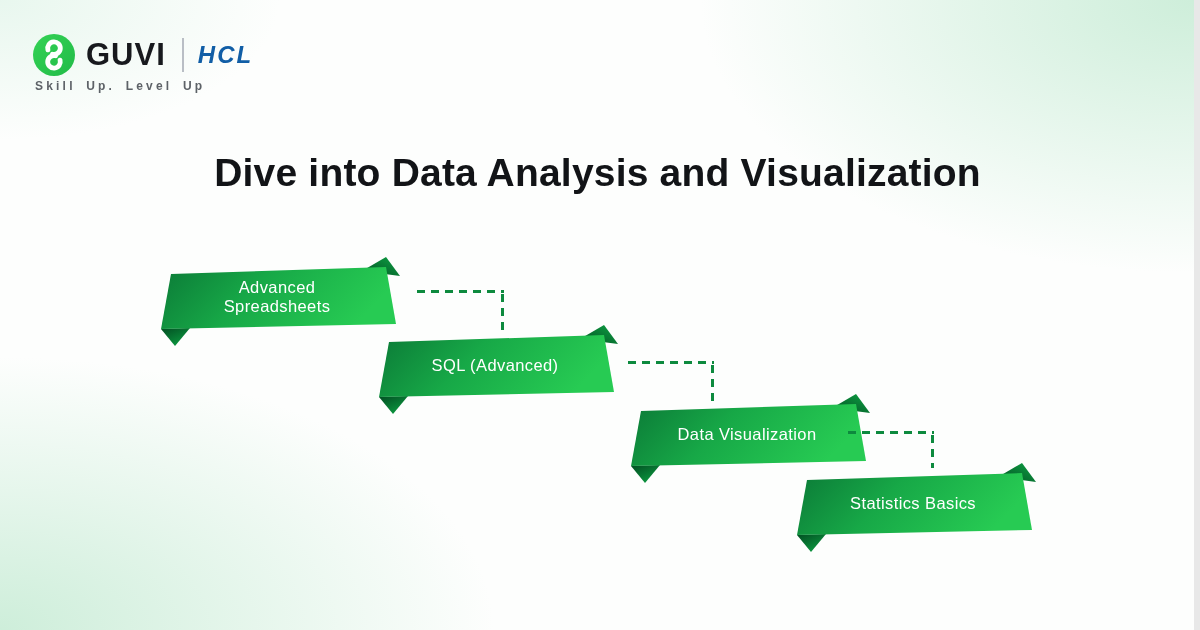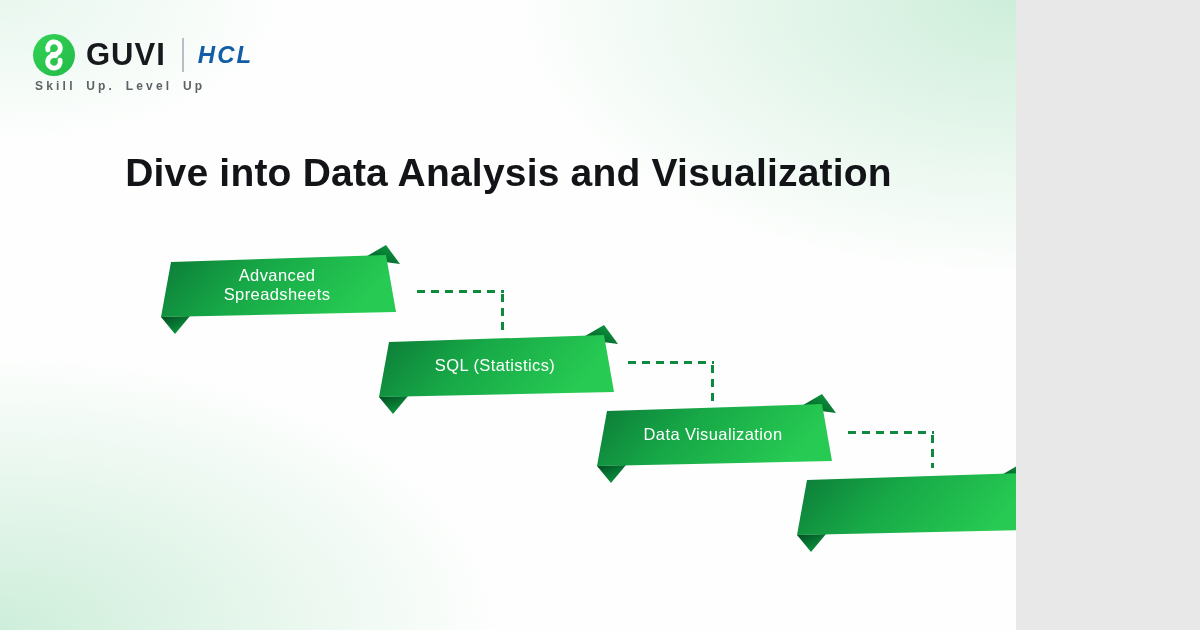--- a/index.html
+++ b/index.html
@@ -1,19 +1,19 @@
 <!DOCTYPE html>
 <html><head>
 <meta charset="utf-8">
 <style>
   * { margin: 0; padding: 0; box-sizing: border-box; }
   body { font-family: "Liberation Sans", sans-serif; background: #e8e8e8; }
   .canvas {
     position: relative;
-    width: 1016px; height: 630px;
+    width: 1194px; height: 630px;
     overflow: hidden;
     background: #fdfefd;
     background-image:
       radial-gradient(ellipse 760px 420px at 100% 0%, rgba(203,237,216,0.95), rgba(203,237,216,0) 65%),
       radial-gradient(ellipse 760px 420px at 0% 100%, rgba(203,237,216,0.95), rgba(203,237,216,0) 65%),
       radial-gradient(ellipse 400px 200px at 0% 0%, rgba(215,241,226,0.55), rgba(215,241,226,0) 70%);
   }
 
   
   .logo-row {
@@ -50,23 +50,23 @@
   .ribbon { position: absolute; width: 255px; height: 95px; }
   .ribbon-svg { position: absolute; inset: 0; width: 100%; height: 100%; }
   .ribbon-label {
     position: absolute; left: 18px; top: 16px; width: 218px; height: 58px;
     display: flex; align-items: center; justify-content: center;
     text-align: center;
     color: #ffffff; font-size: 16.5px; font-weight: 500;
     letter-spacing: 0.4px; line-height: 1.15;
   }
   .ribbon-label span { display: inline-block; max-width: 170px; }
-  .ribbon-1 { left: 150px; top: 240px; }
+  .ribbon-1 { left: 150px; top: 252px; }
   .ribbon-2 { left: 368px; top: 320px; }
-  .ribbon-3 { left: 586px; top: 389px; }
+  .ribbon-3 { left: 620px; top: 389px; }
   .ribbon-4 { left: 786px; top: 458px; }
 
   
   .conn-h, .conn-v { position: absolute; }
   .conn-h {
     height: 3px;
     background-image: repeating-linear-gradient(90deg, #0d8a3e 0 8px, transparent 8px 14px);
   }
   .conn-v {
     width: 3px;
@@ -148,21 +148,21 @@
         <linearGradient id="foldl2" x1="0" y1="0" x2="0.7" y2="1">
           <stop offset="0" stop-color="#024d22"></stop>
             <stop offset="1" stop-color="#0c9a40"></stop>
         </linearGradient>
       </defs>
       <polygon points="212,19 236,5 250,24" fill="url(#foldr2)"></polygon>
       <polygon points="11,77 40,76 25,94" fill="url(#foldl2)"></polygon>
       <polygon points="21,22 236,15 246,72 11,77" fill="url(#band2)"></polygon>
     </svg>
     <div class="ribbon-label">
-        <span>SQL (Statistics)</span>
+        <span>SQL (Advanced)</span>
       </div>
   </div>
 
   <div class="conn-h conn-2h"></div>
   <div class="conn-v conn-2v"></div>
 
   <div class="ribbon ribbon-3">
     <svg class="ribbon-svg" viewBox="0 0 255 95" aria-hidden="true">
       <defs>
         <linearGradient id="band3" x1="0" y1="0" x2="1" y2="0.25">
@@ -205,15 +205,18 @@
         </linearGradient>
         <linearGradient id="foldl4" x1="0" y1="0" x2="0.7" y2="1">
           <stop offset="0" stop-color="#024d22"></stop>
             <stop offset="1" stop-color="#0c9a40"></stop>
         </linearGradient>
       </defs>
       <polygon points="212,19 236,5 250,24" fill="url(#foldr4)"></polygon>
       <polygon points="11,77 40,76 25,94" fill="url(#foldl4)"></polygon>
       <polygon points="21,22 236,15 246,72 11,77" fill="url(#band4)"></polygon>
     </svg>
+    <div class="ribbon-label">
+        <span>Statistics Basics</span>
+      </div>
   </div>
 
 </div>
 
 </body></html>

